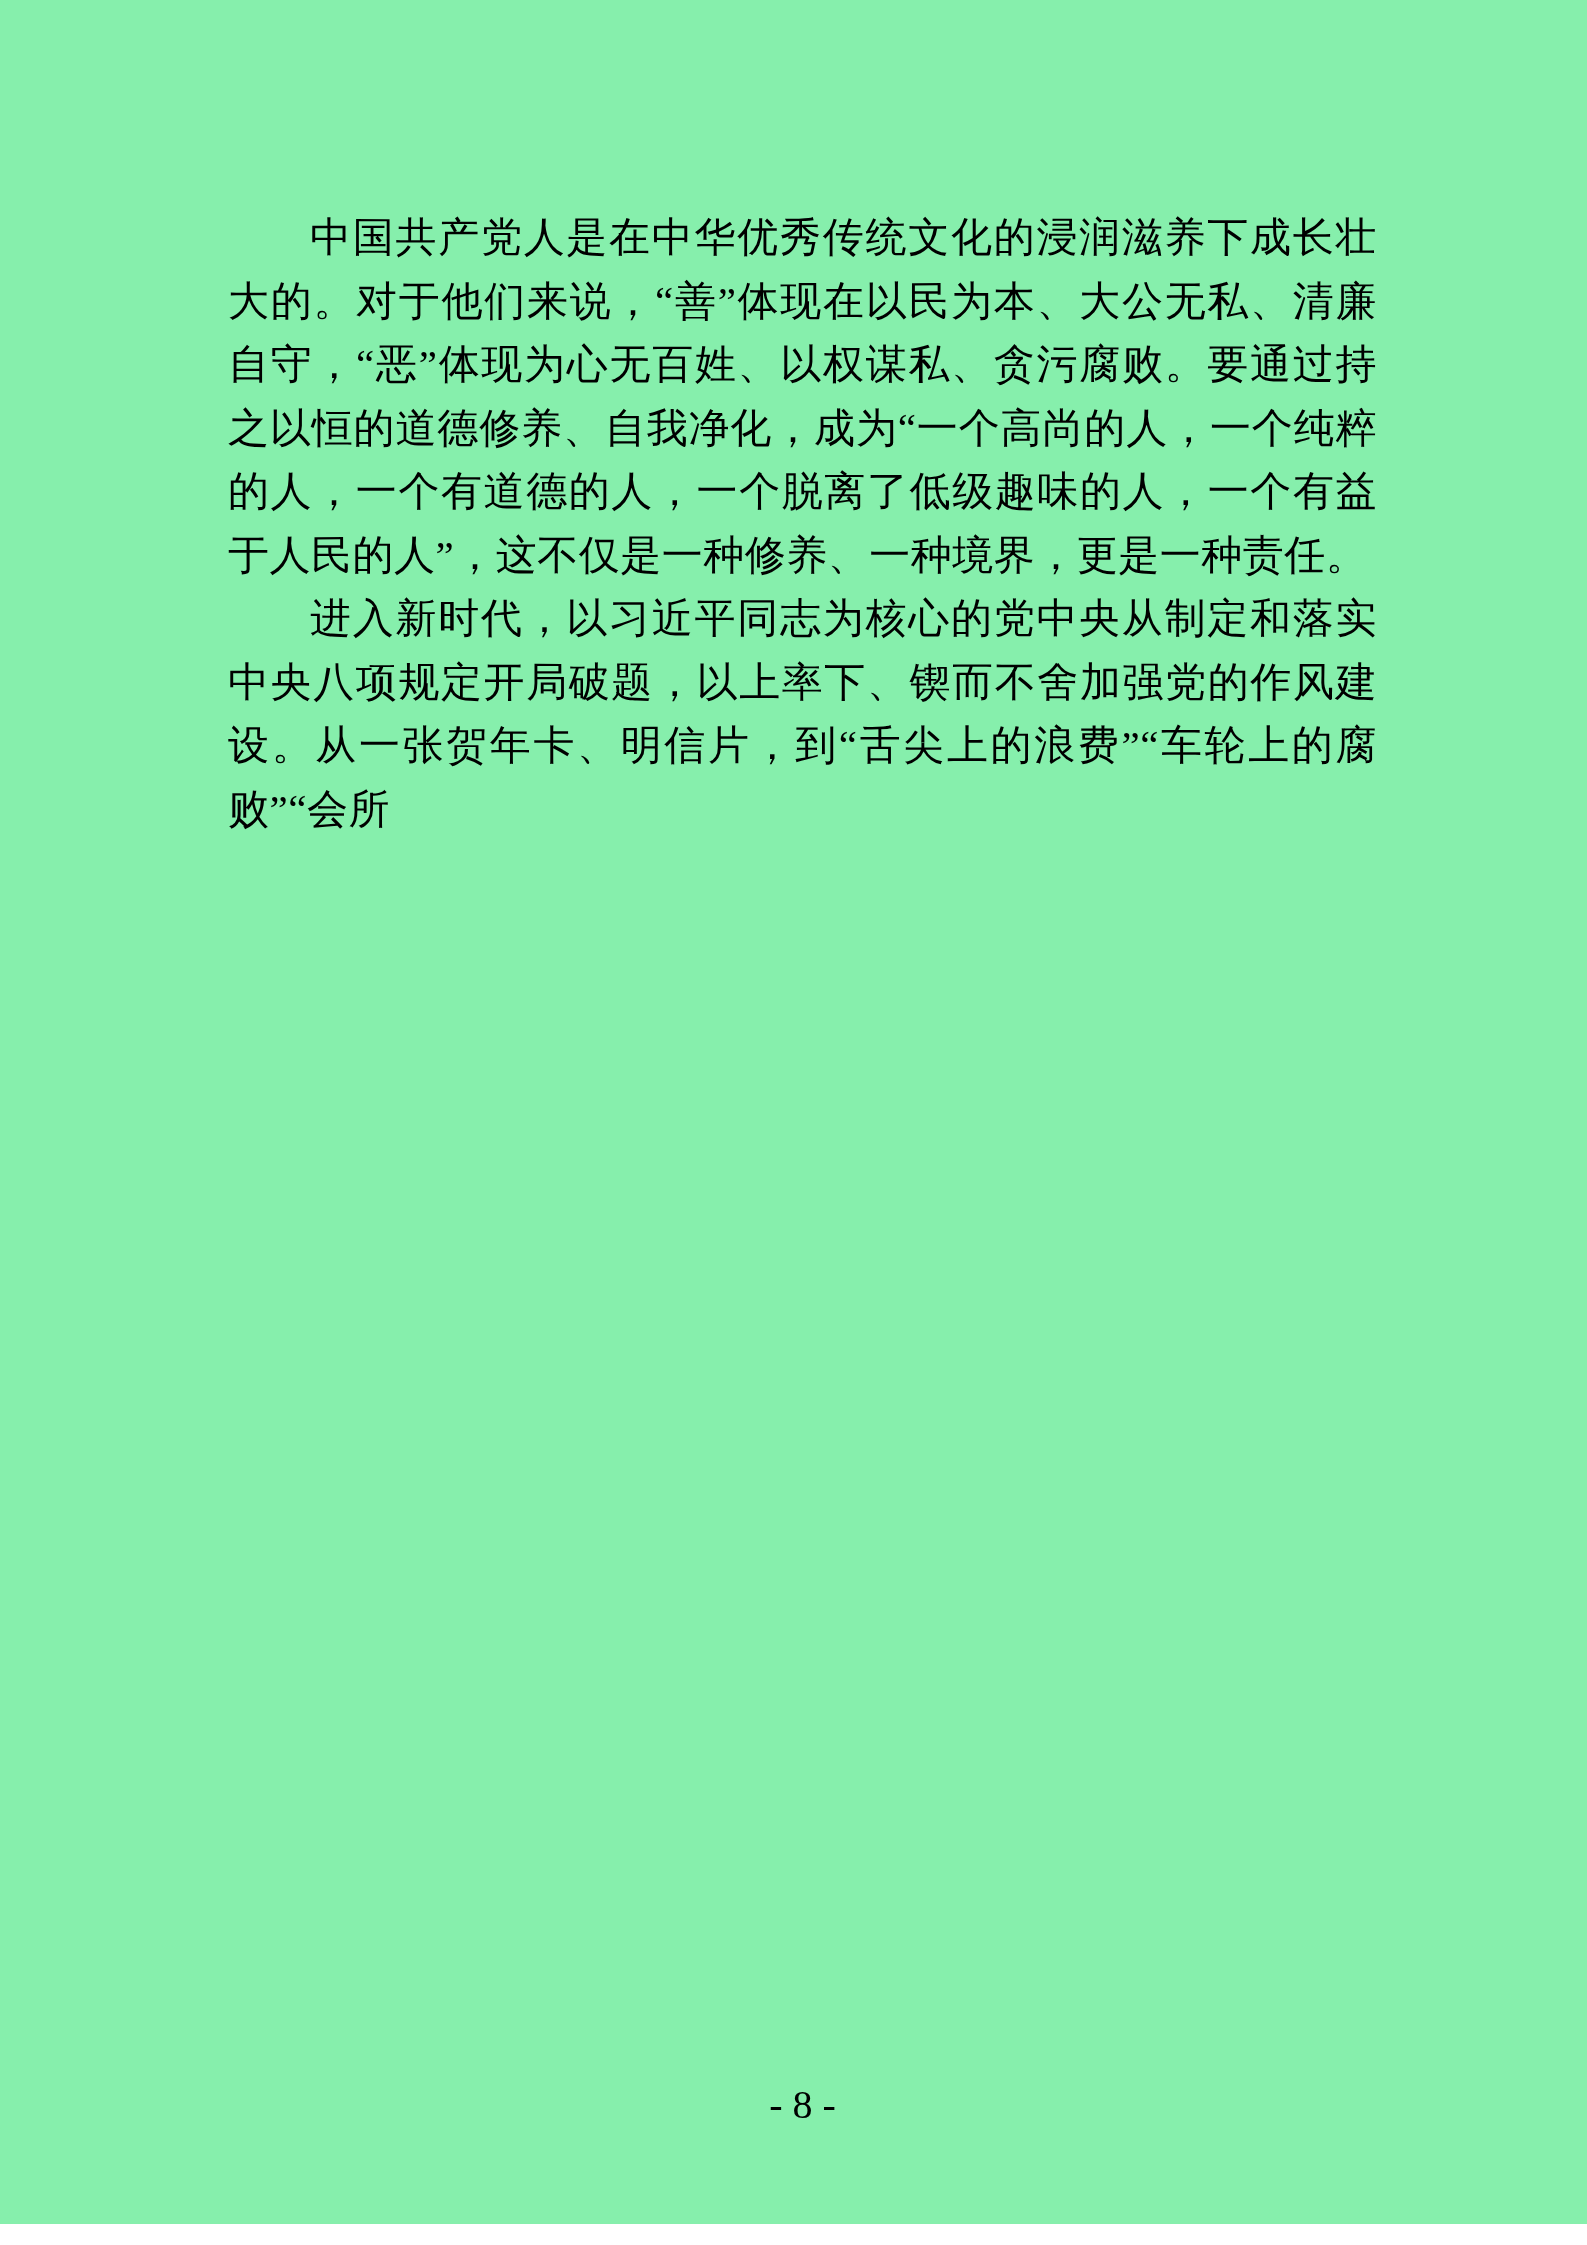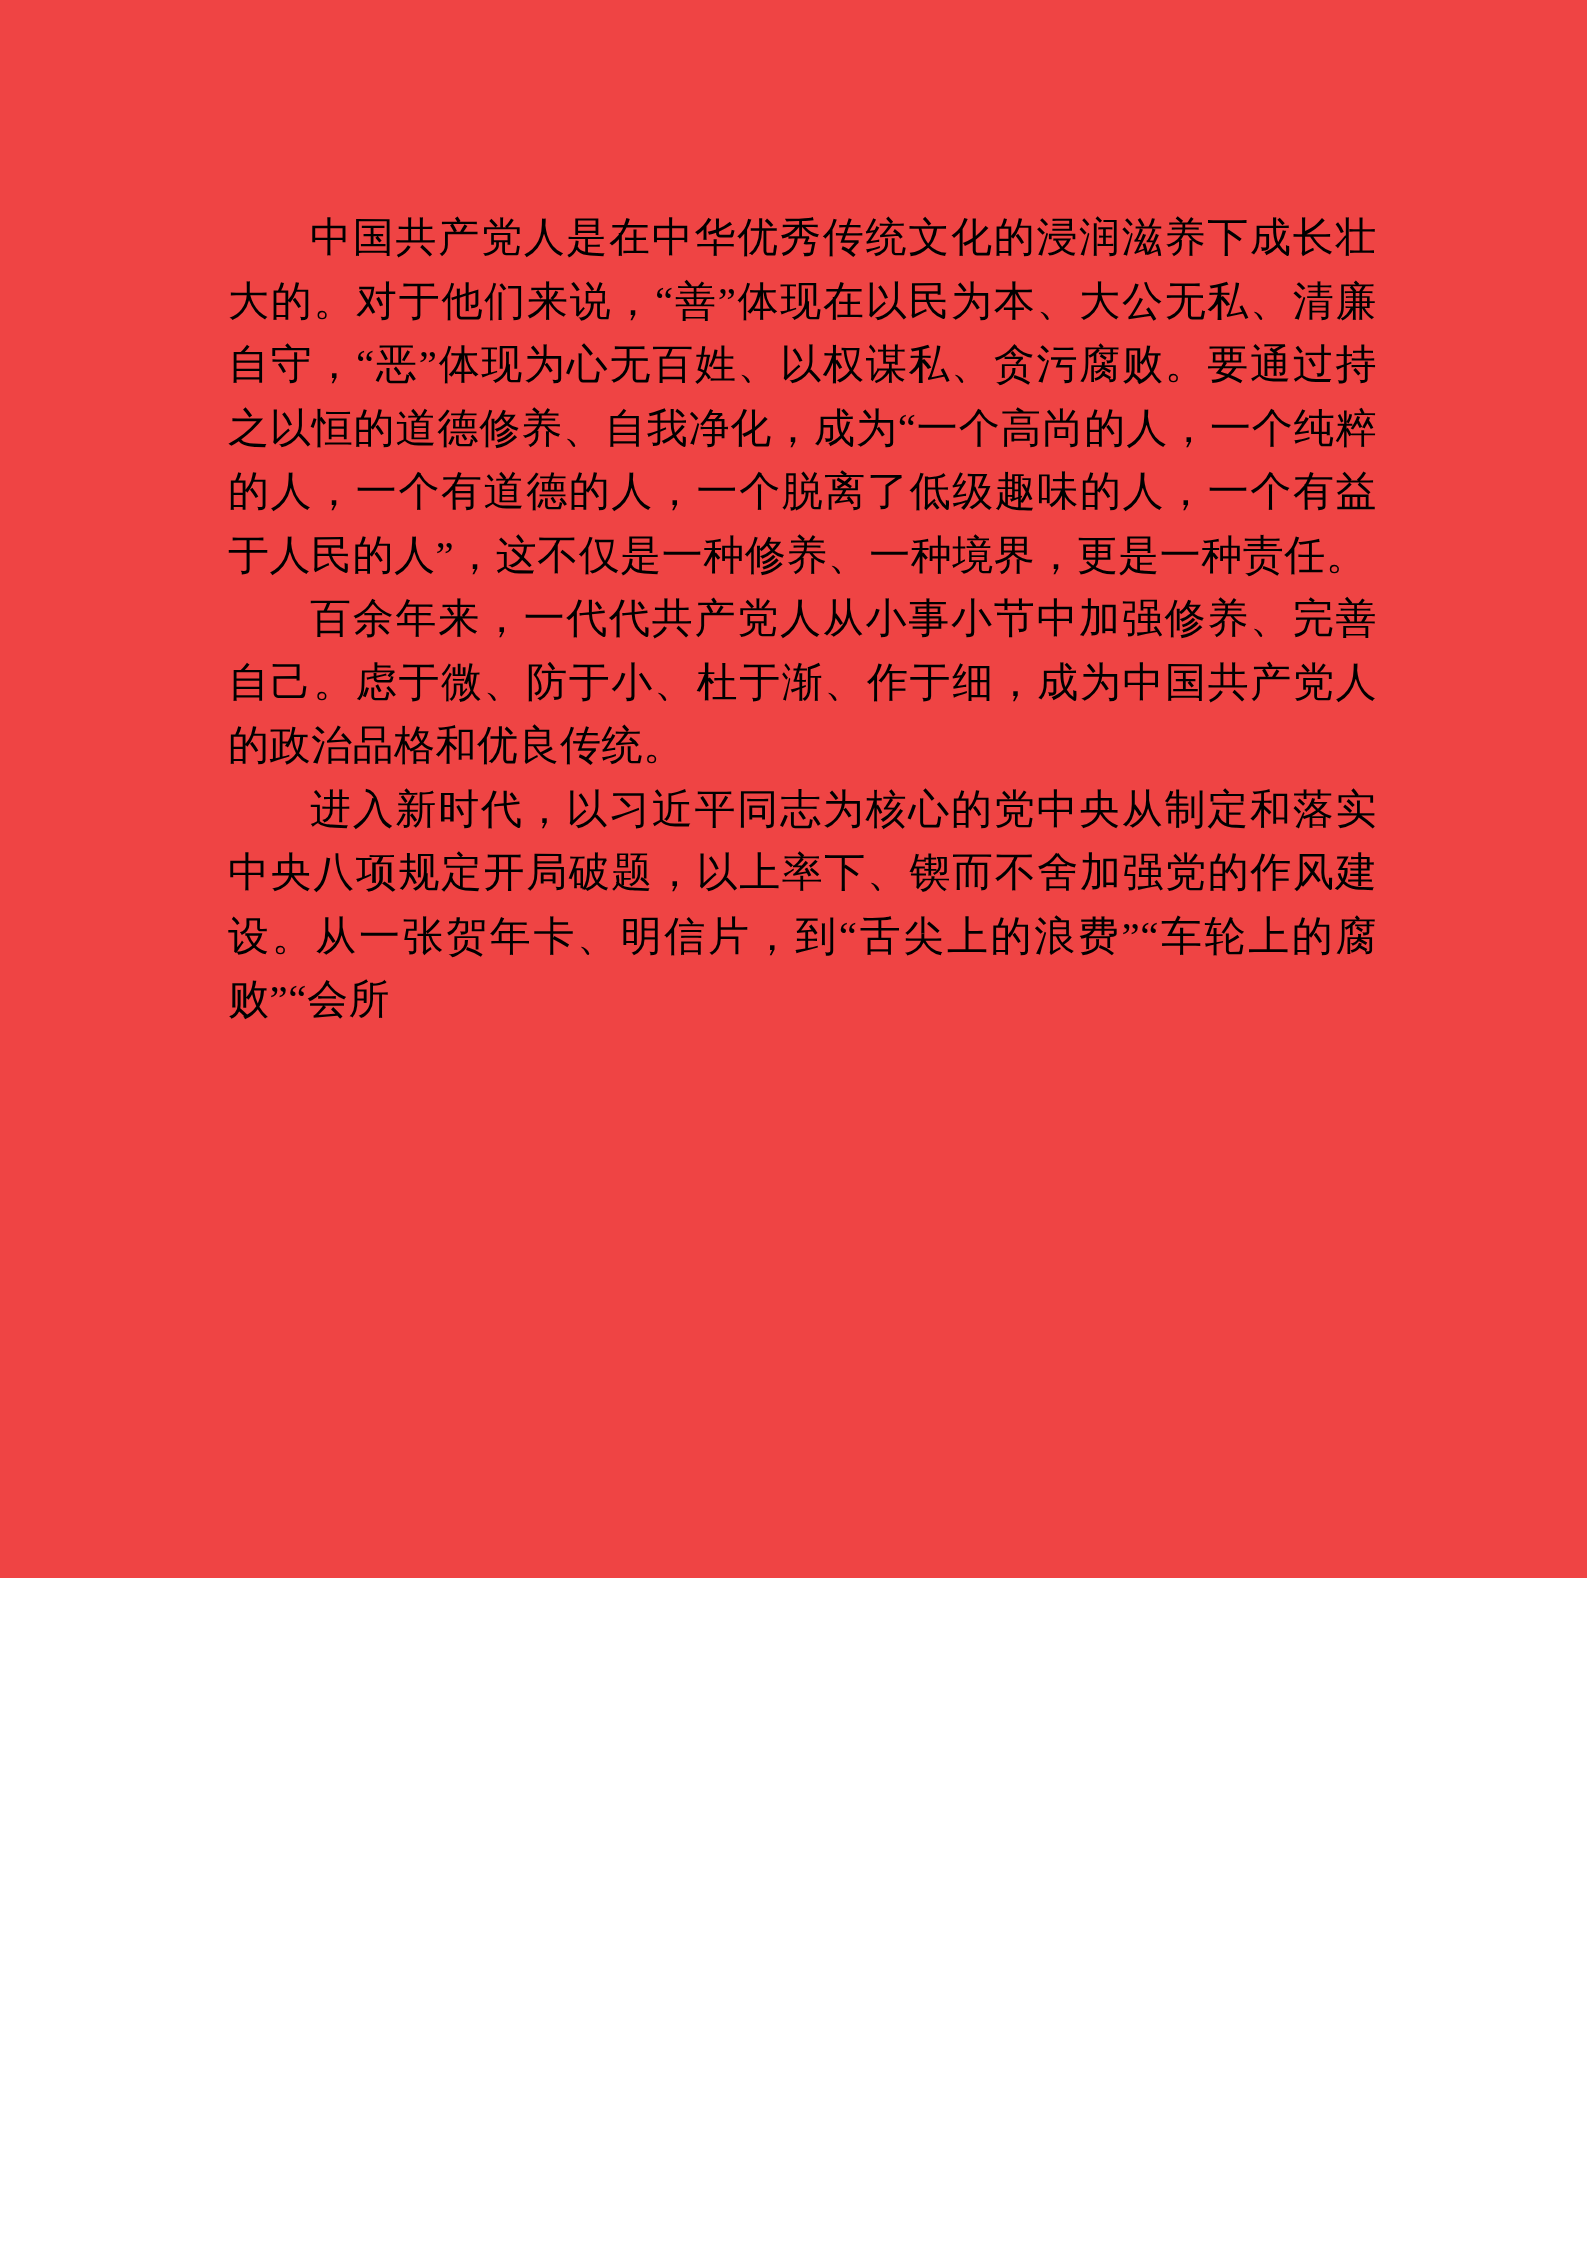--- a/index.html
+++ b/index.html
@@ -3,22 +3,22 @@
 <meta charset="utf-8">
 <style>
   html, body {
     margin: 0;
     padding: 0;
     background: #ffffff;
   }
   .page {
     position: relative;
     width: 1587px;
-    height: 1578px;
-    background: #ef4444;
+    height: 2224px;
+    background: #86efac;
     overflow: hidden;
     font-family: "Liberation Serif", serif;
     color: #000000;
   }
   .page-body {
     position: absolute;
     top: 206px;
     left: 228px;
     width: 1149px;
   }
@@ -44,17 +44,16 @@
     line-height: 63.5px;
     color: #000000;
   }
 </style>
 </head>
 <body>
 
 <div class="page">
   <div class="page-body">
     <p>中国共产党人是在中华优秀传统文化的浸润滋养下成长壮大的。对于他们来说，“善”体现在以民为本、大公无私、清廉自守，“恶”体现为心无百姓、以权谋私、贪污腐败。要通过持之以恒的道德修养、自我净化，成为“一个高尚的人，一个纯粹的人，一个有道德的人，一个脱离了低级趣味的人，一个有益于人民的人”，这不仅是一种修养、一种境界，更是一种责任。</p>
-    <p>百余年来，一代代共产党人从小事小节中加强修养、完善自己。虑于微、防于小、杜于渐、作于细，成为中国共产党人的政治品格和优良传统。</p>
     <p>进入新时代，以习近平同志为核心的党中央从制定和落实中央八项规定开局破题，以上率下、锲而不舍加强党的作风建设。从一张贺年卡、明信片，到“舌尖上的浪费”“车轮上的腐败”“会所</p>
   </div>
   <div class="page-footer">- 8 -</div>
 </div>
 
 </body></html>

